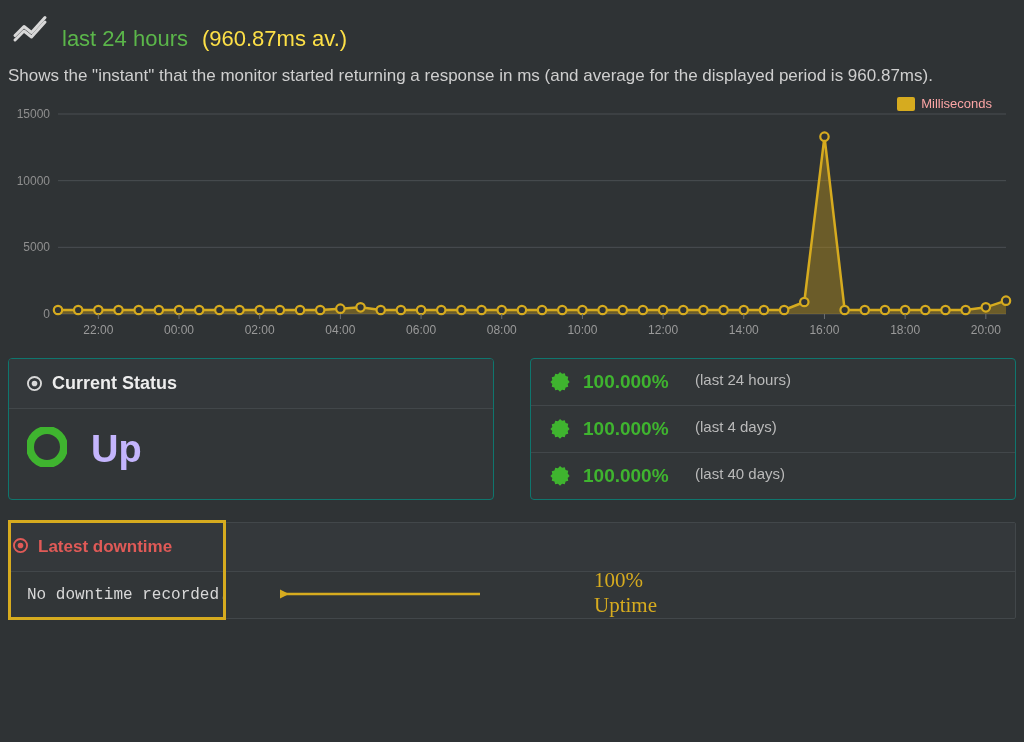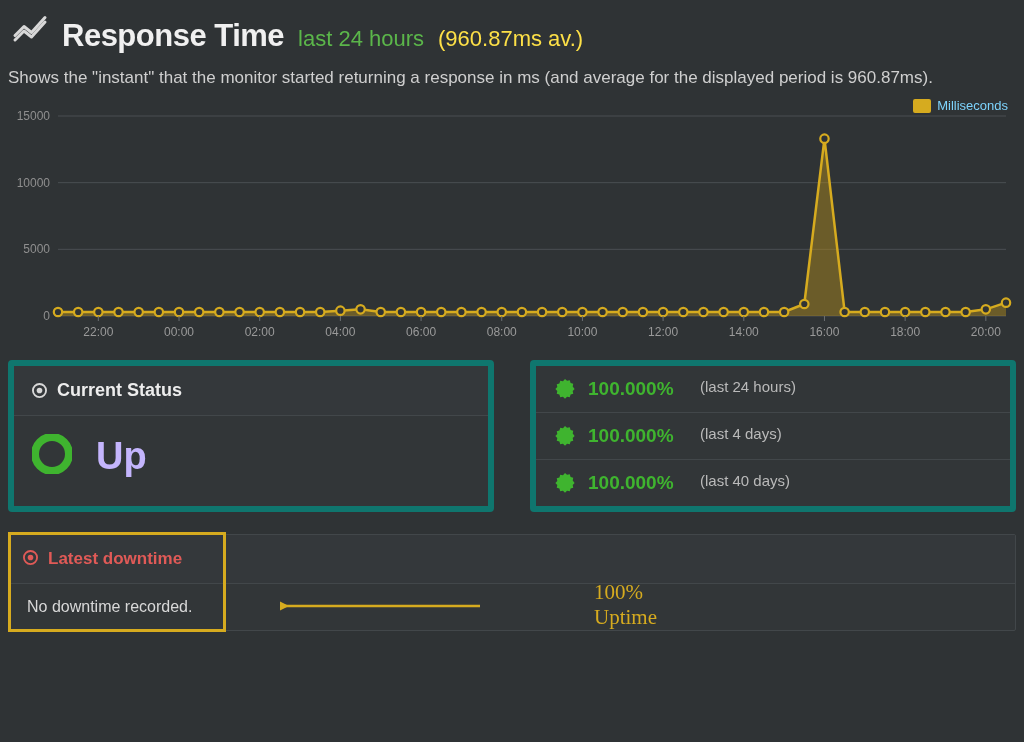--- a/index.html
+++ b/index.html
@@ -47,45 +47,45 @@
 
   
   .chart-wrap {
     position: relative;
     width: 100%;
     height: 250px;
   }
   .legend {
     position: absolute;
     top: 2px;
-    right: 8px;
+    right: 24px;
     display: flex;
     align-items: center;
     gap: 6px;
     font-size: 13px;
-    color: #7dd3fc;
+    color: #fca5a5;
   }
   .legend .swatch {
     width: 18px;
     height: 14px;
     background: #d6ab1f;
     border: 2px solid #d6ab1f;
     border-radius: 2px;
   }
 
   
   .panels {
     display: flex;
     gap: 36px;
     margin-top: 14px;
   }
   .card {
     flex: 1;
     background: #323638;
-    border: 6px solid #0f766e;
+    border: 1px solid #0f766e;
     border-radius: 4px;
     overflow: hidden;
   }
   .card-header {
     display: flex;
     align-items: center;
     gap: 10px;
     padding: 14px 18px;
     border-bottom: 1px solid #42474a;
     font-size: 18px;
@@ -138,33 +138,34 @@
   .downtime-card {
     background: #323638;
     border: 1px solid #42474a;
     border-radius: 2px;
     overflow: hidden;
   }
   .downtime-header {
     display: flex;
     align-items: center;
     gap: 10px;
-    padding: 14px 14px;
+    padding: 14px 4px;
     border-bottom: 1px solid #42474a;
     background: #34383b;
   }
   .downtime-title {
     font-size: 17px;
     font-weight: 700;
     color: #e05a57;
   }
   .downtime-body {
     padding: 14px 18px;
     font-size: 16px;
     color: #d8d8d8;
+    font-family: Liberation Mono, monospace;
   }
   .annot-box {
     position: absolute;
     left: 0;
     top: -2px;
     width: 218px;
     height: 100px;
     border: 3px solid #d6ab1f;
     pointer-events: none;
   }
@@ -192,21 +193,20 @@
 </head>
 <body>
 
 <div class="title-row">
   <span>
     <svg width="36" height="36" viewBox="0 0 24 24" fill="none" stroke="#d8d8d8" stroke-width="2" stroke-linecap="round" stroke-linejoin="round">
       <polyline points="2 17 8 11 13 15 22 5"></polyline>
       <polyline points="2 20 8 14 13 18 22 8"></polyline>
     </svg>
   </span>
-  <span class="title-main">Response Time</span>
   <span class="title-sub1">last 24 hours</span>
   <span class="title-sub2">(960.87ms av.)</span>
 </div>
 
 <div class="desc">Shows the "instant" that the monitor started returning a response in ms (and average for the displayed period is 960.87ms).</div>
 
 <div class="chart-wrap">
   <div class="legend">
     <span class="swatch"></span>
     <span>Milliseconds</span>

